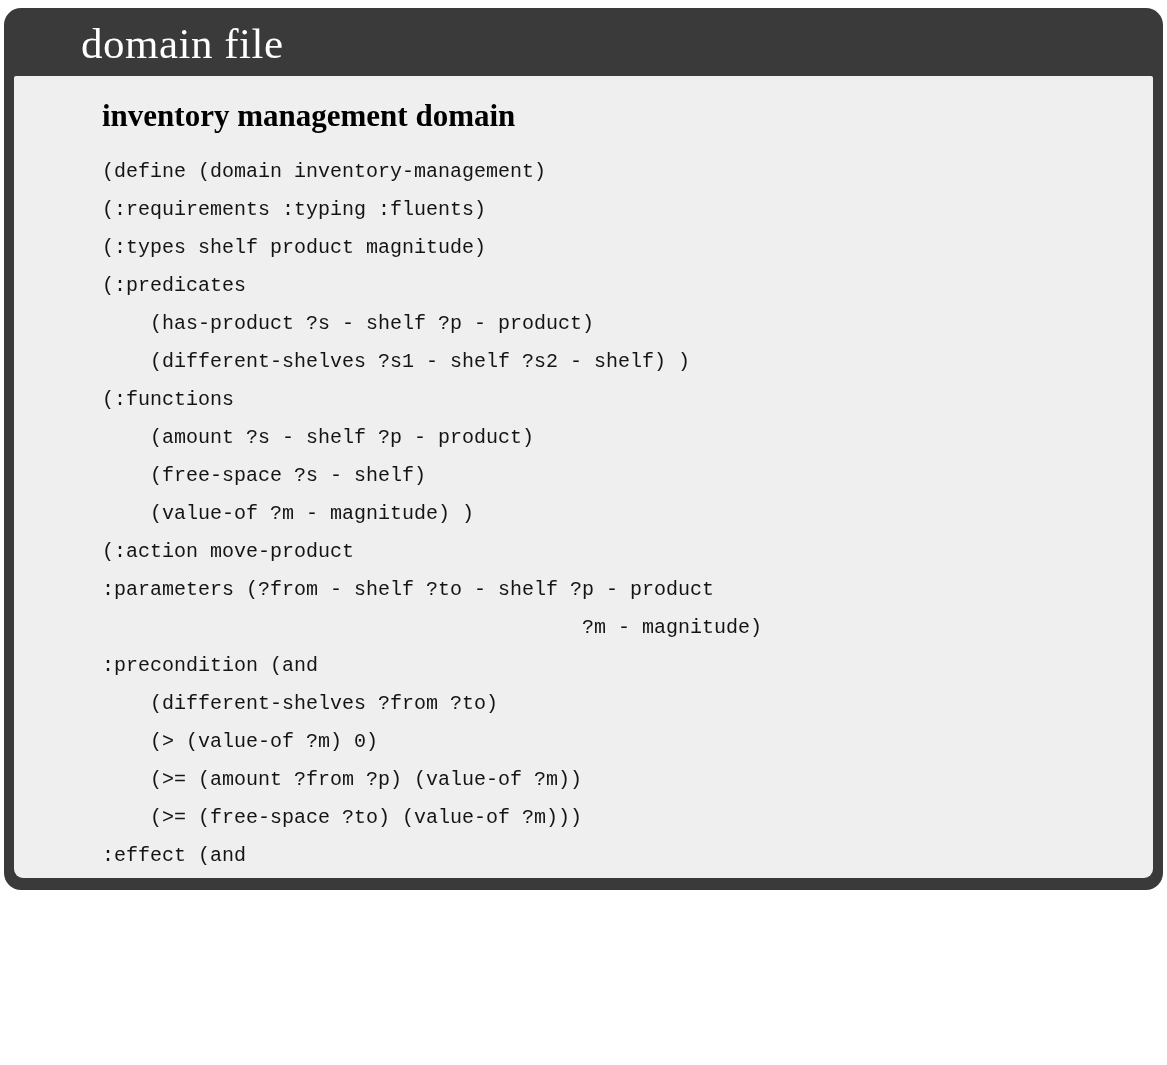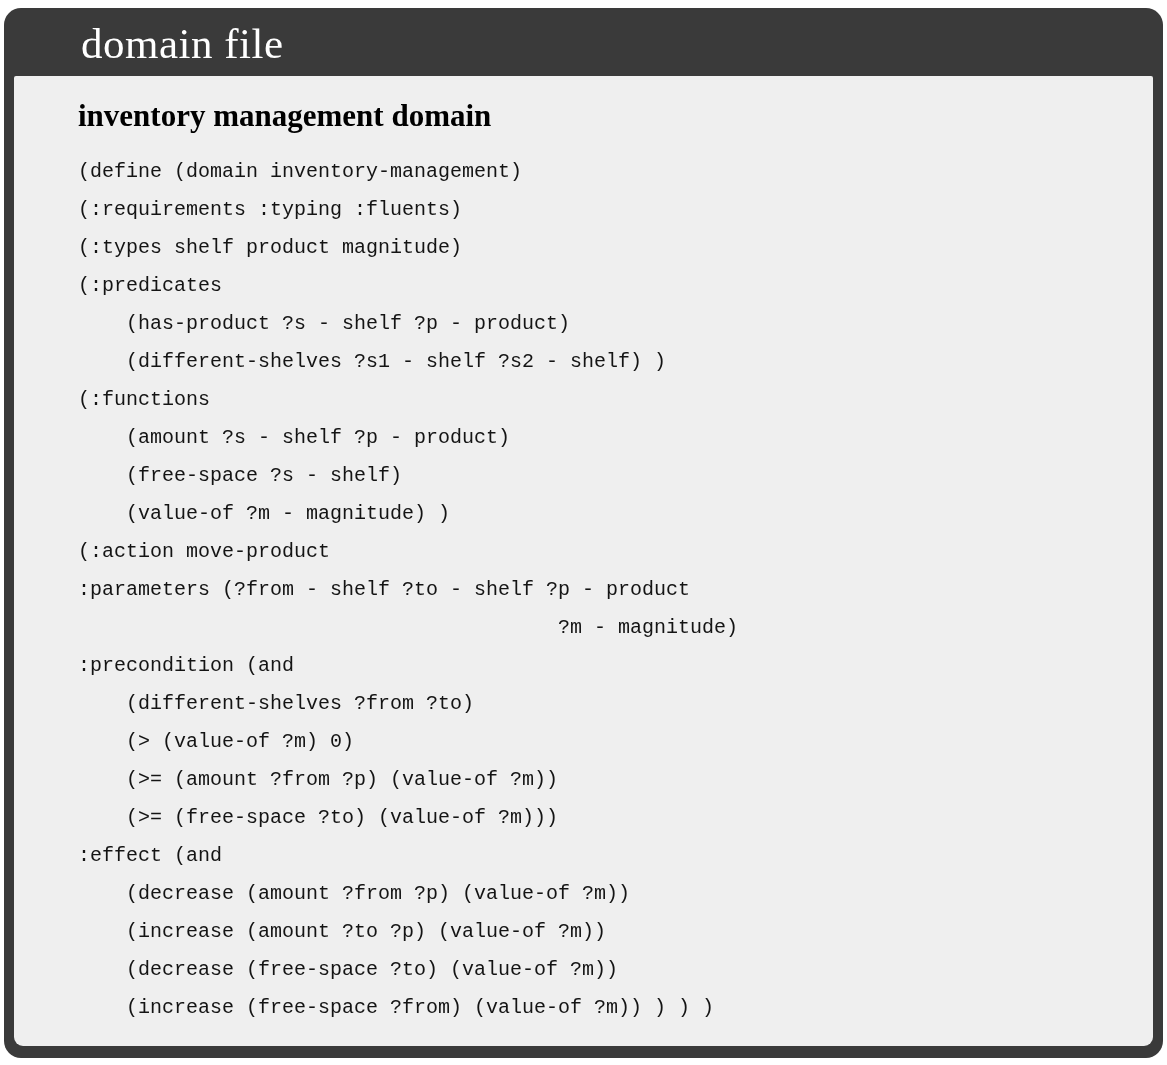--- a/index.html
+++ b/index.html
@@ -14,21 +14,21 @@
     position: relative;
     width: 1167px;
     height: 1065px;
     background: #ffffff;
   }
   .card {
     position: absolute;
     left: 4px;
     top: 8px;
     width: 1159px;
-    height: 1050px;
+    height: 882px;
     background: #3a3a3a;
     border-radius: 17px;
     box-sizing: border-box;
   }
   .card-header {
     position: absolute;
     left: 0;
     top: 0;
     right: 0;
     height: 68px;
@@ -46,20 +46,21 @@
   }
   .card-body {
     position: absolute;
     left: 10px;
     right: 10px;
     top: 68px;
     bottom: 12px;
     background: #efefef;
     border-radius: 2px 2px 9px 9px;
     overflow: hidden;
+    padding-left: 24px;
   }
   .subtitle {
     margin: 22px 0 0 64px;
     font-family: "Liberation Serif", "DejaVu Serif", serif;
     font-weight: bold;
     font-size: 31px;
     line-height: 36px;
     color: #000000;
   }
   .code {

